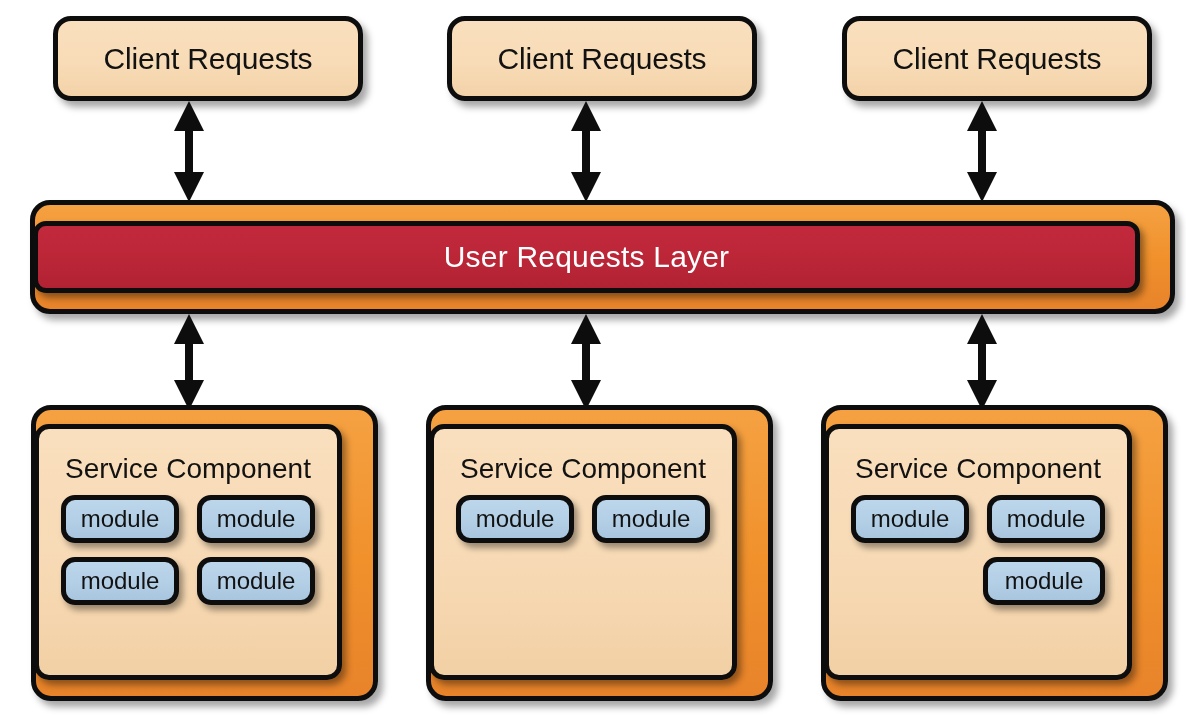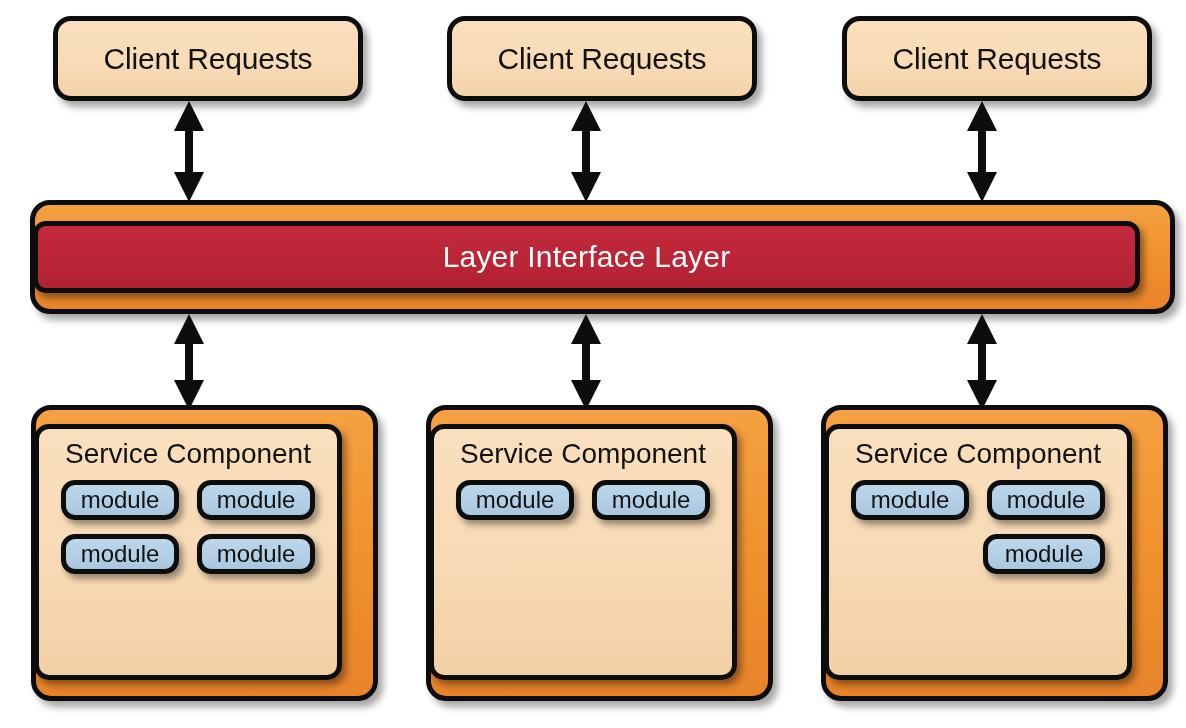--- a/index.html
+++ b/index.html
@@ -83,40 +83,40 @@
     background: linear-gradient(180deg, #fadfbe 0%, #f7dab5 55%, #f2d0a5 100%);
     box-shadow: 4px 5px 7px rgba(0,0,0,0.40);
     display: flex;
     flex-direction: column;
     align-items: center;
   }
   .svc-title {
     font-size: 28px;
     color: #121212;
     white-space: nowrap;
-    margin-top: 9px;
+    margin-top: 24px;
     margin-bottom: 10px;
   }
   .module-grid {
     width: 100%;
     box-sizing: border-box;
     padding: 0 22px;
     display: flex;
     flex-direction: column;
     gap: 14px;
   }
   .module-row {
     display: flex;
     gap: 18px;
   }
   .module-row.right-align { justify-content: flex-end; }
   .module {
     box-sizing: border-box;
     width: 122px;
-    height: 40px;
+    height: 48px;
     border: 5px solid #0d0d0d;
     border-radius: 14px;
     background: linear-gradient(180deg, #bcd6ea 0%, #b3cfe6 55%, #a9c6df 100%);
     display: flex;
     align-items: center;
     justify-content: center;
     box-shadow: 4px 5px 6px rgba(0,0,0,0.38);
   }
   .module .label {
     font-size: 24px;
@@ -160,21 +160,21 @@
 
   <svg class="arrow" style="left:962px; top:101px;" width="40" height="101" viewBox="0 0 40 101">
     <line x1="20" y1="14" x2="20" y2="87" stroke="#0d0d0d" stroke-width="8"></line>
     <polygon points="20,0 35,30 5,30" fill="#0d0d0d"></polygon>
     <polygon points="20,101 35,71 5,71" fill="#0d0d0d"></polygon>
   </svg>
 
   <div class="node ui-shell" style="left:14px; top:200px; width:1145px; height:114px;">
   </div>
   <div class="ui-core" style="left:33px; top:221px; width:1107px; height:72px;">
-    <span class="label">Layer Interface Layer</span>
+    <span class="label">User Requests Layer</span>
   </div>
 
   <svg class="arrow" style="left:169px; top:314px;" width="40" height="96" viewBox="0 0 40 96">
     <line x1="20" y1="14" x2="20" y2="82" stroke="#0d0d0d" stroke-width="8"></line>
     <polygon points="20,0 35,30 5,30" fill="#0d0d0d"></polygon>
     <polygon points="20,96 35,66 5,66" fill="#0d0d0d"></polygon>
   </svg>
 
   <svg class="arrow" style="left:566px; top:314px;" width="40" height="96" viewBox="0 0 40 96">
     <line x1="20" y1="14" x2="20" y2="82" stroke="#0d0d0d" stroke-width="8"></line>

